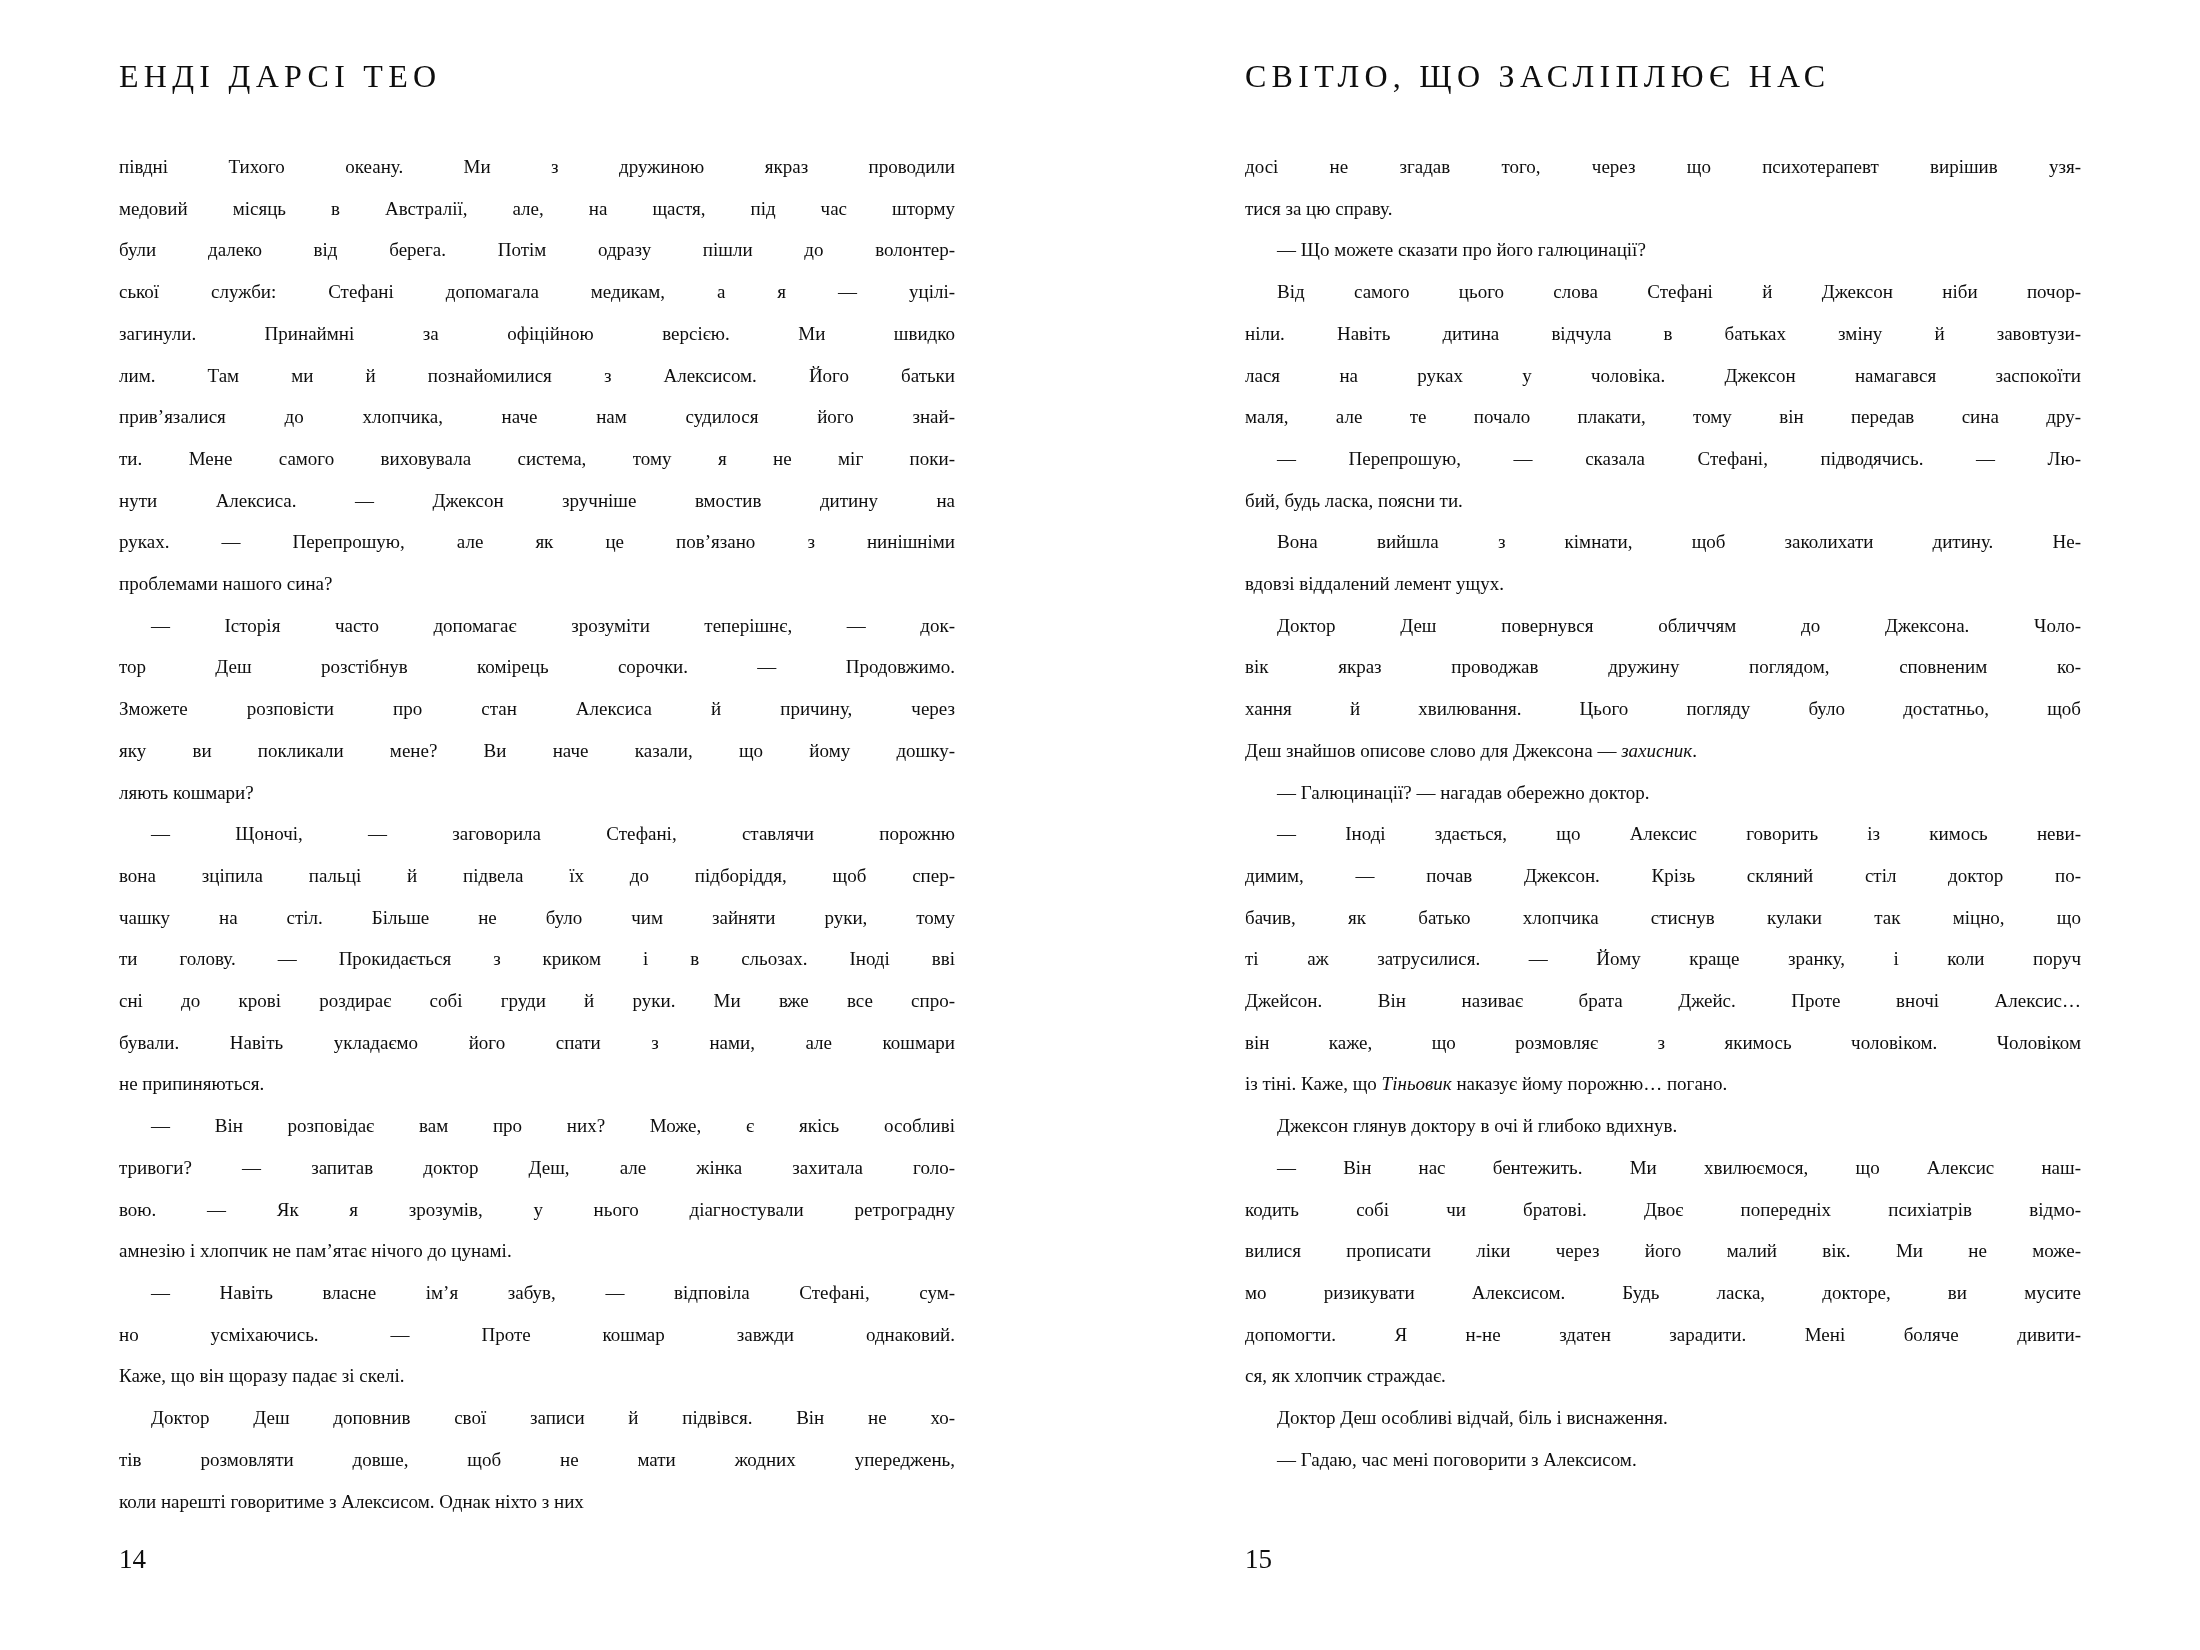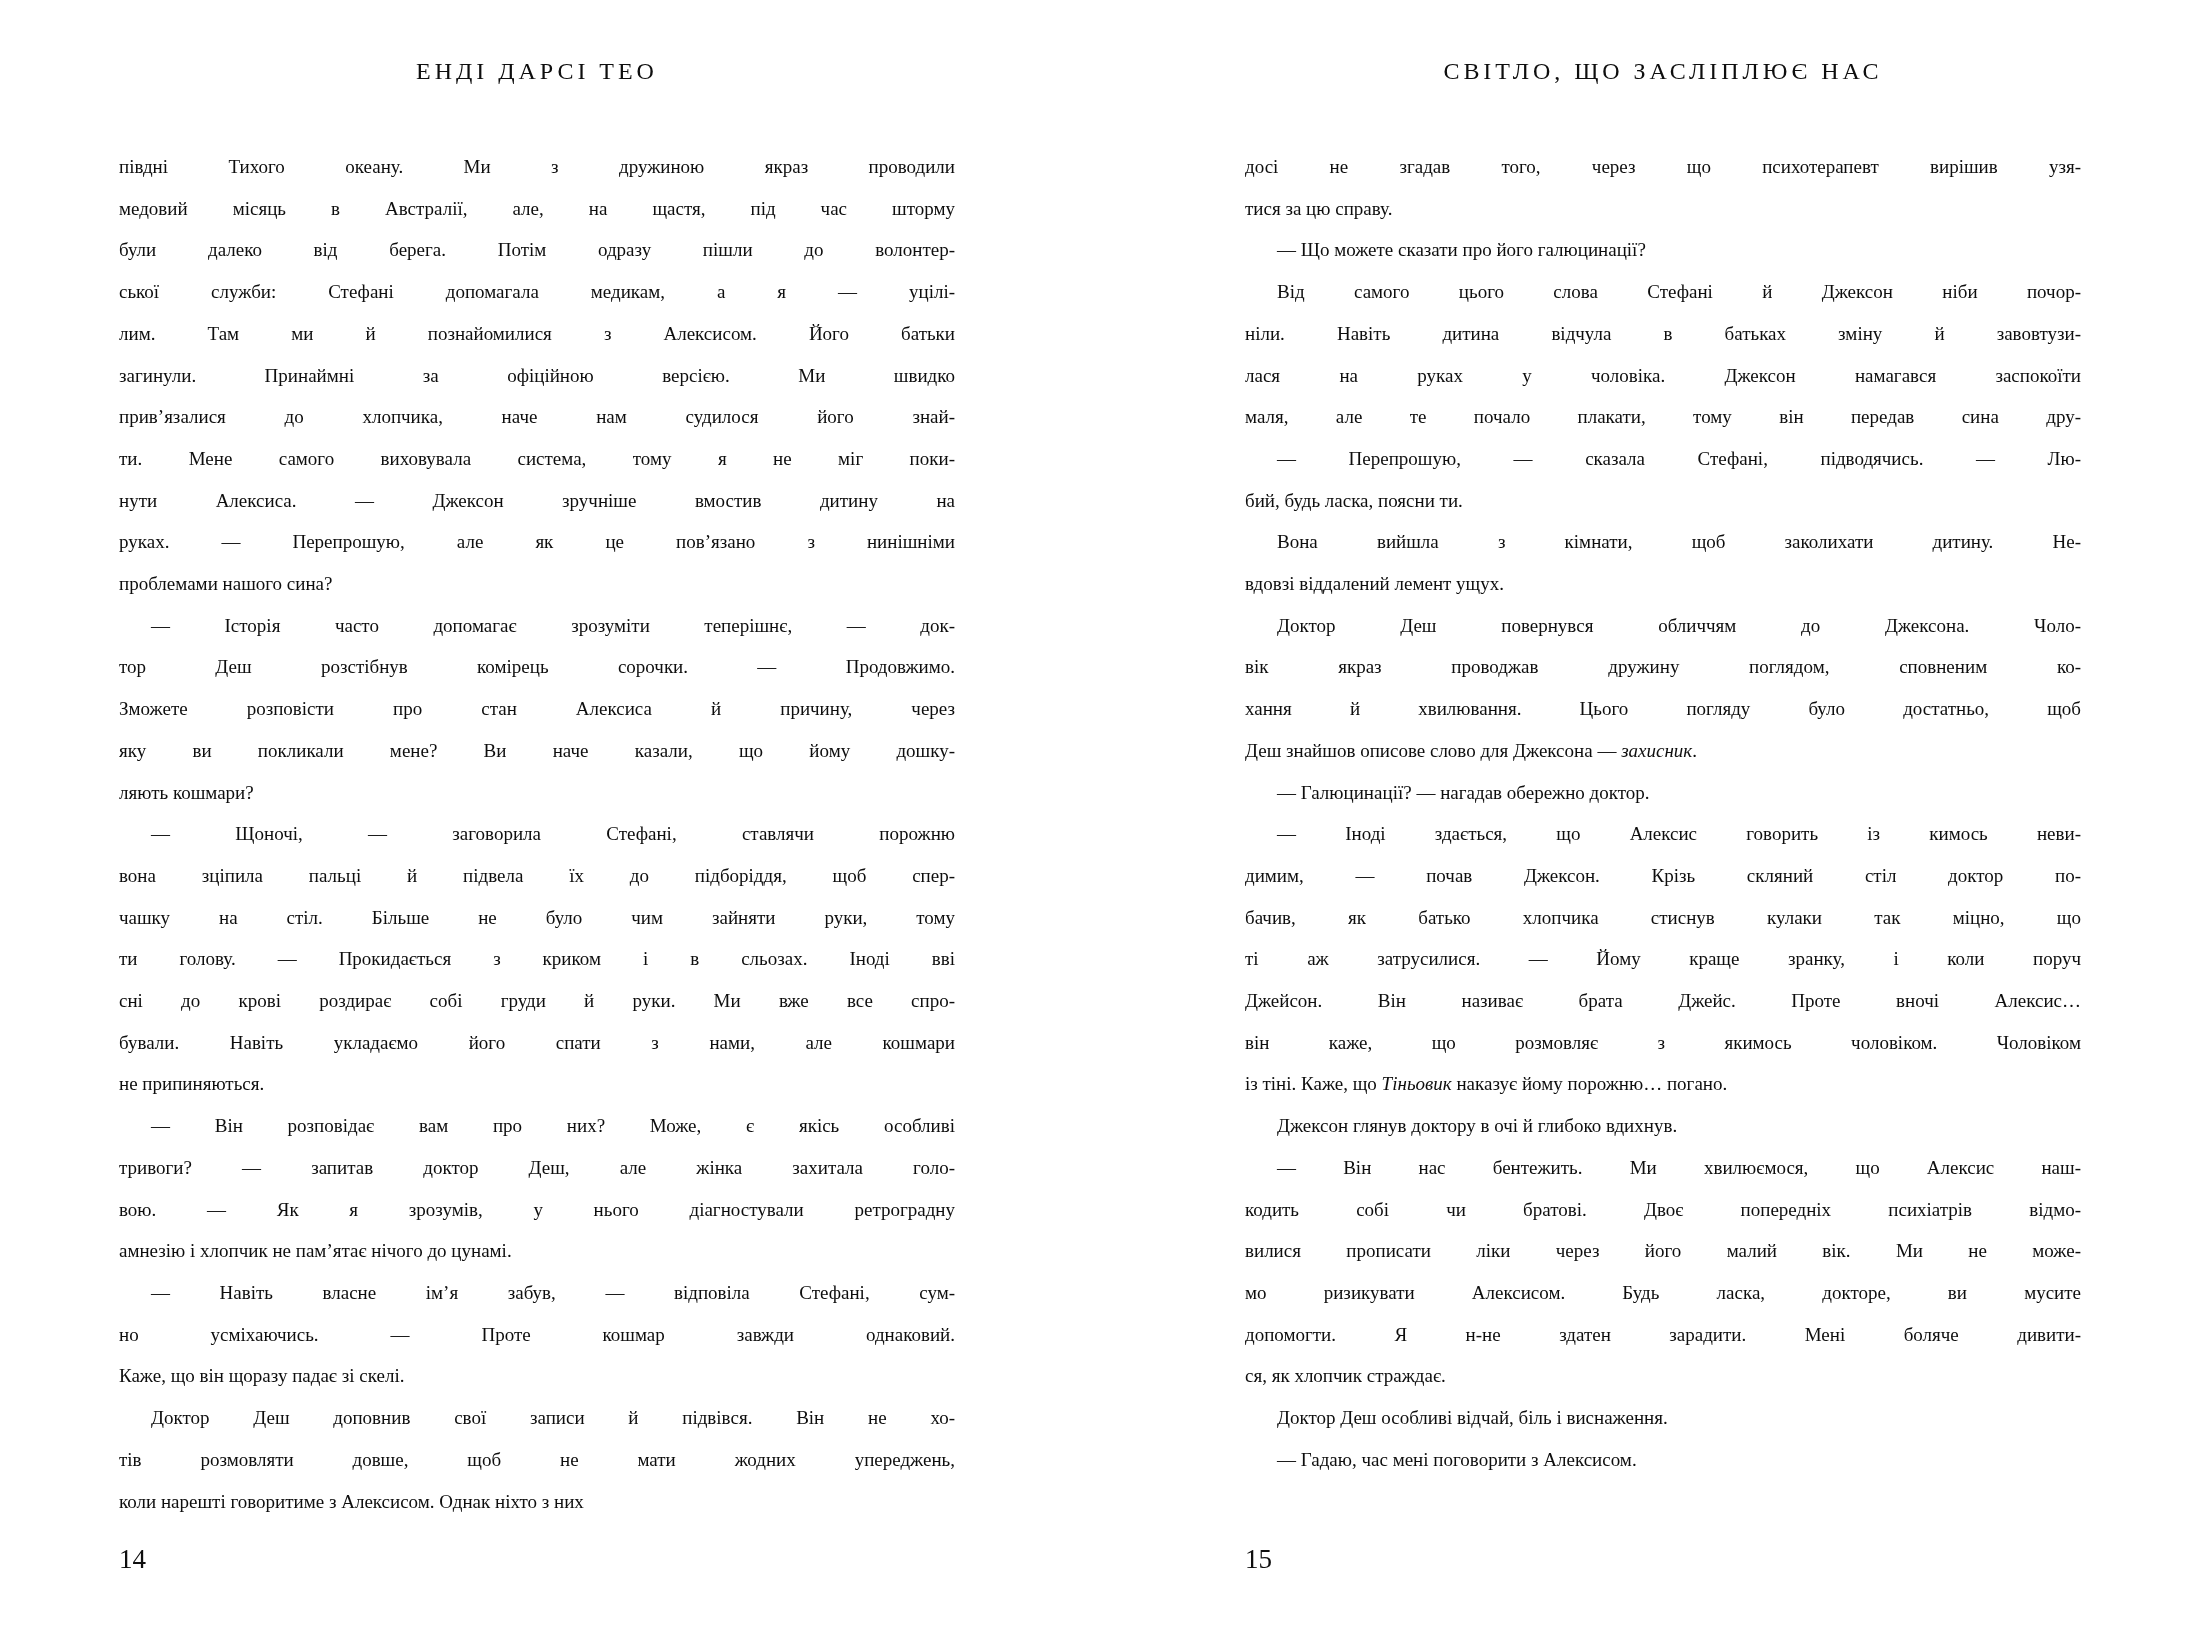--- a/index.html
+++ b/index.html
@@ -18,22 +18,22 @@
     width: 1100px;
     height: 1650px;
   }
   .page-left  { left: 0; }
   .page-right { left: 1100px; }
 
   .running-header {
     position: absolute;
     top: 58px;
     width: 836px;
-    text-align: center;
-    font-size: 24px;
+    text-align: left;
+    font-size: 32px;
     letter-spacing: 0.165em;
     white-space: nowrap;
   }
   .page-left  .running-header,
   .page-left  .body-text,
   .page-left  .page-number { left: 119px; }
   .page-right .running-header,
   .page-right .body-text,
   .page-right .page-number { left: 145px; }
 
@@ -64,22 +64,22 @@
 
 <div class="spread">
 
   <div class="page page-left">
     <div class="running-header">ЕНДІ ДАРСІ ТЕО</div>
     <div class="body-text">
         <div class="line"><span>півдні Тихого океану. Ми з дружиною якраз проводили</span></div>
         <div class="line"><span>медовий місяць в Австралії, але, на щастя, під час шторму</span></div>
         <div class="line"><span>були далеко від берега. Потім одразу пішли до волонтер-</span></div>
         <div class="line"><span>ської служби: Стефані допомагала медикам, а я — уцілі-</span></div>
+        <div class="line"><span>загинули. Принаймні за офіційною версією. Ми швидко</span></div>
         <div class="line"><span>лим. Там ми й познайомилися з Алексисом. Його батьки</span></div>
-        <div class="line"><span>загинули. Принаймні за офіційною версією. Ми швидко</span></div>
         <div class="line"><span>прив’язалися до хлопчика, наче нам судилося його знай-</span></div>
         <div class="line"><span>ти. Мене самого виховувала система, тому я не міг поки-</span></div>
         <div class="line"><span>нути Алексиса. — Джексон зручніше вмостив дитину на</span></div>
         <div class="line"><span>руках. — Перепрошую, але як це пов’язано з нинішніми</span></div>
         <div class="line para-end"><span>проблемами нашого сина?</span></div>
         <div class="line indent"><span>— Історія часто допомагає зрозуміти теперішнє, — док-</span></div>
         <div class="line"><span>тор Деш розстібнув комірець сорочки. — Продовжимо.</span></div>
         <div class="line"><span>Зможете розповісти про стан Алексиса й причину, через</span></div>
         <div class="line"><span>яку ви покликали мене? Ви наче казали, що йому дошку-</span></div>
         <div class="line para-end"><span>ляють кошмари?</span></div>

